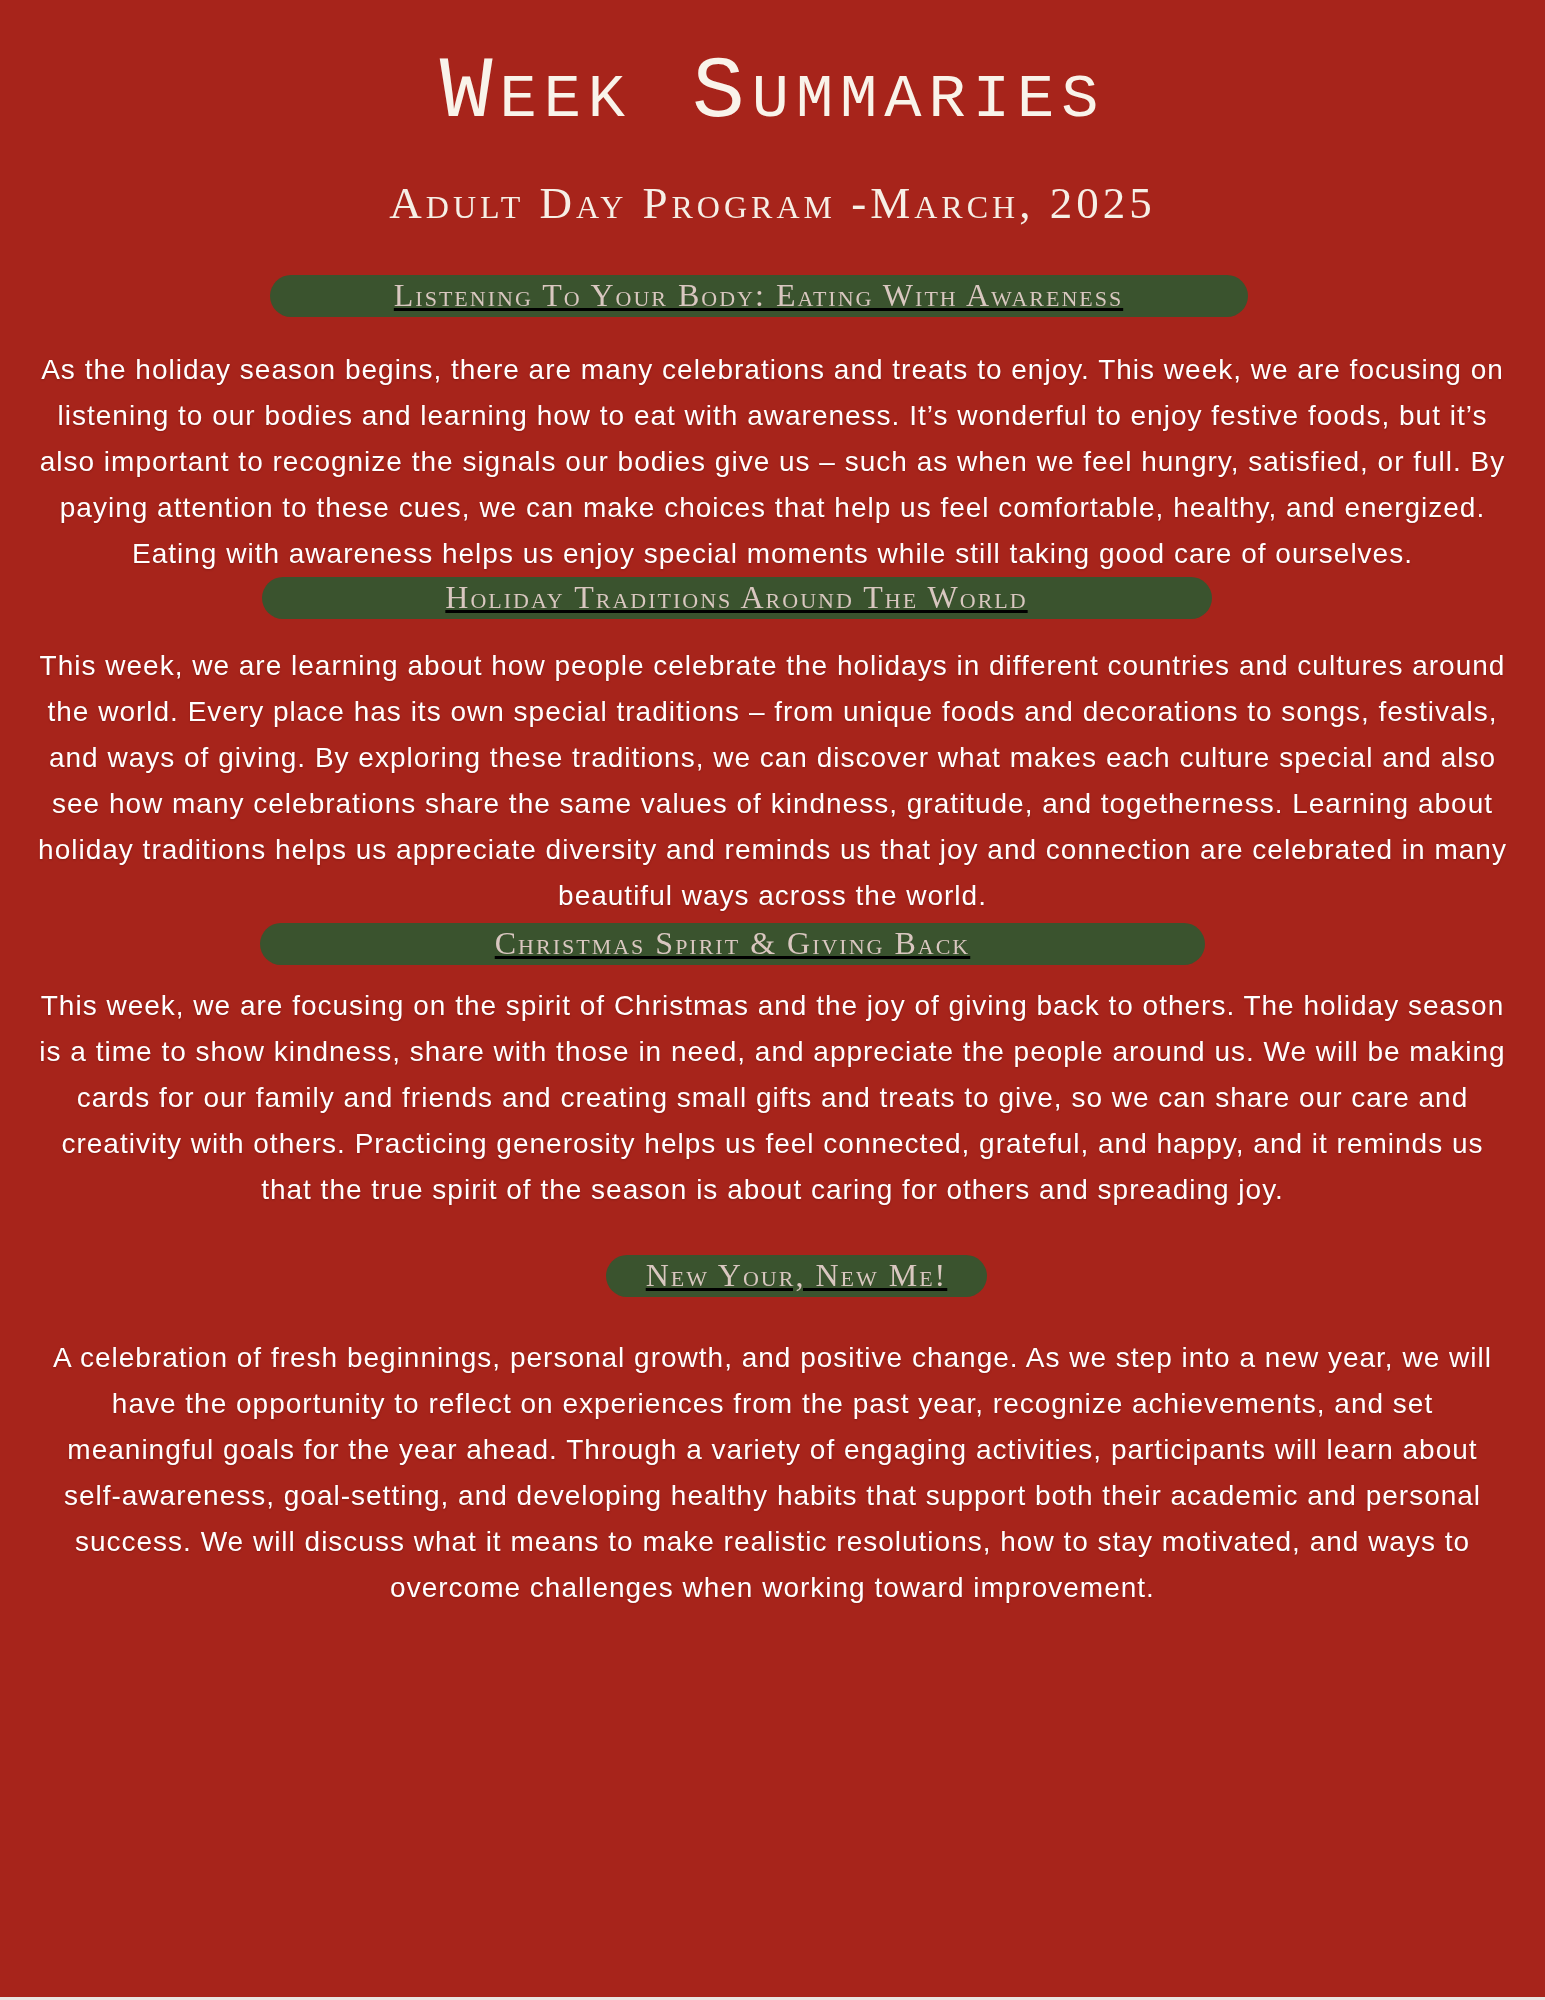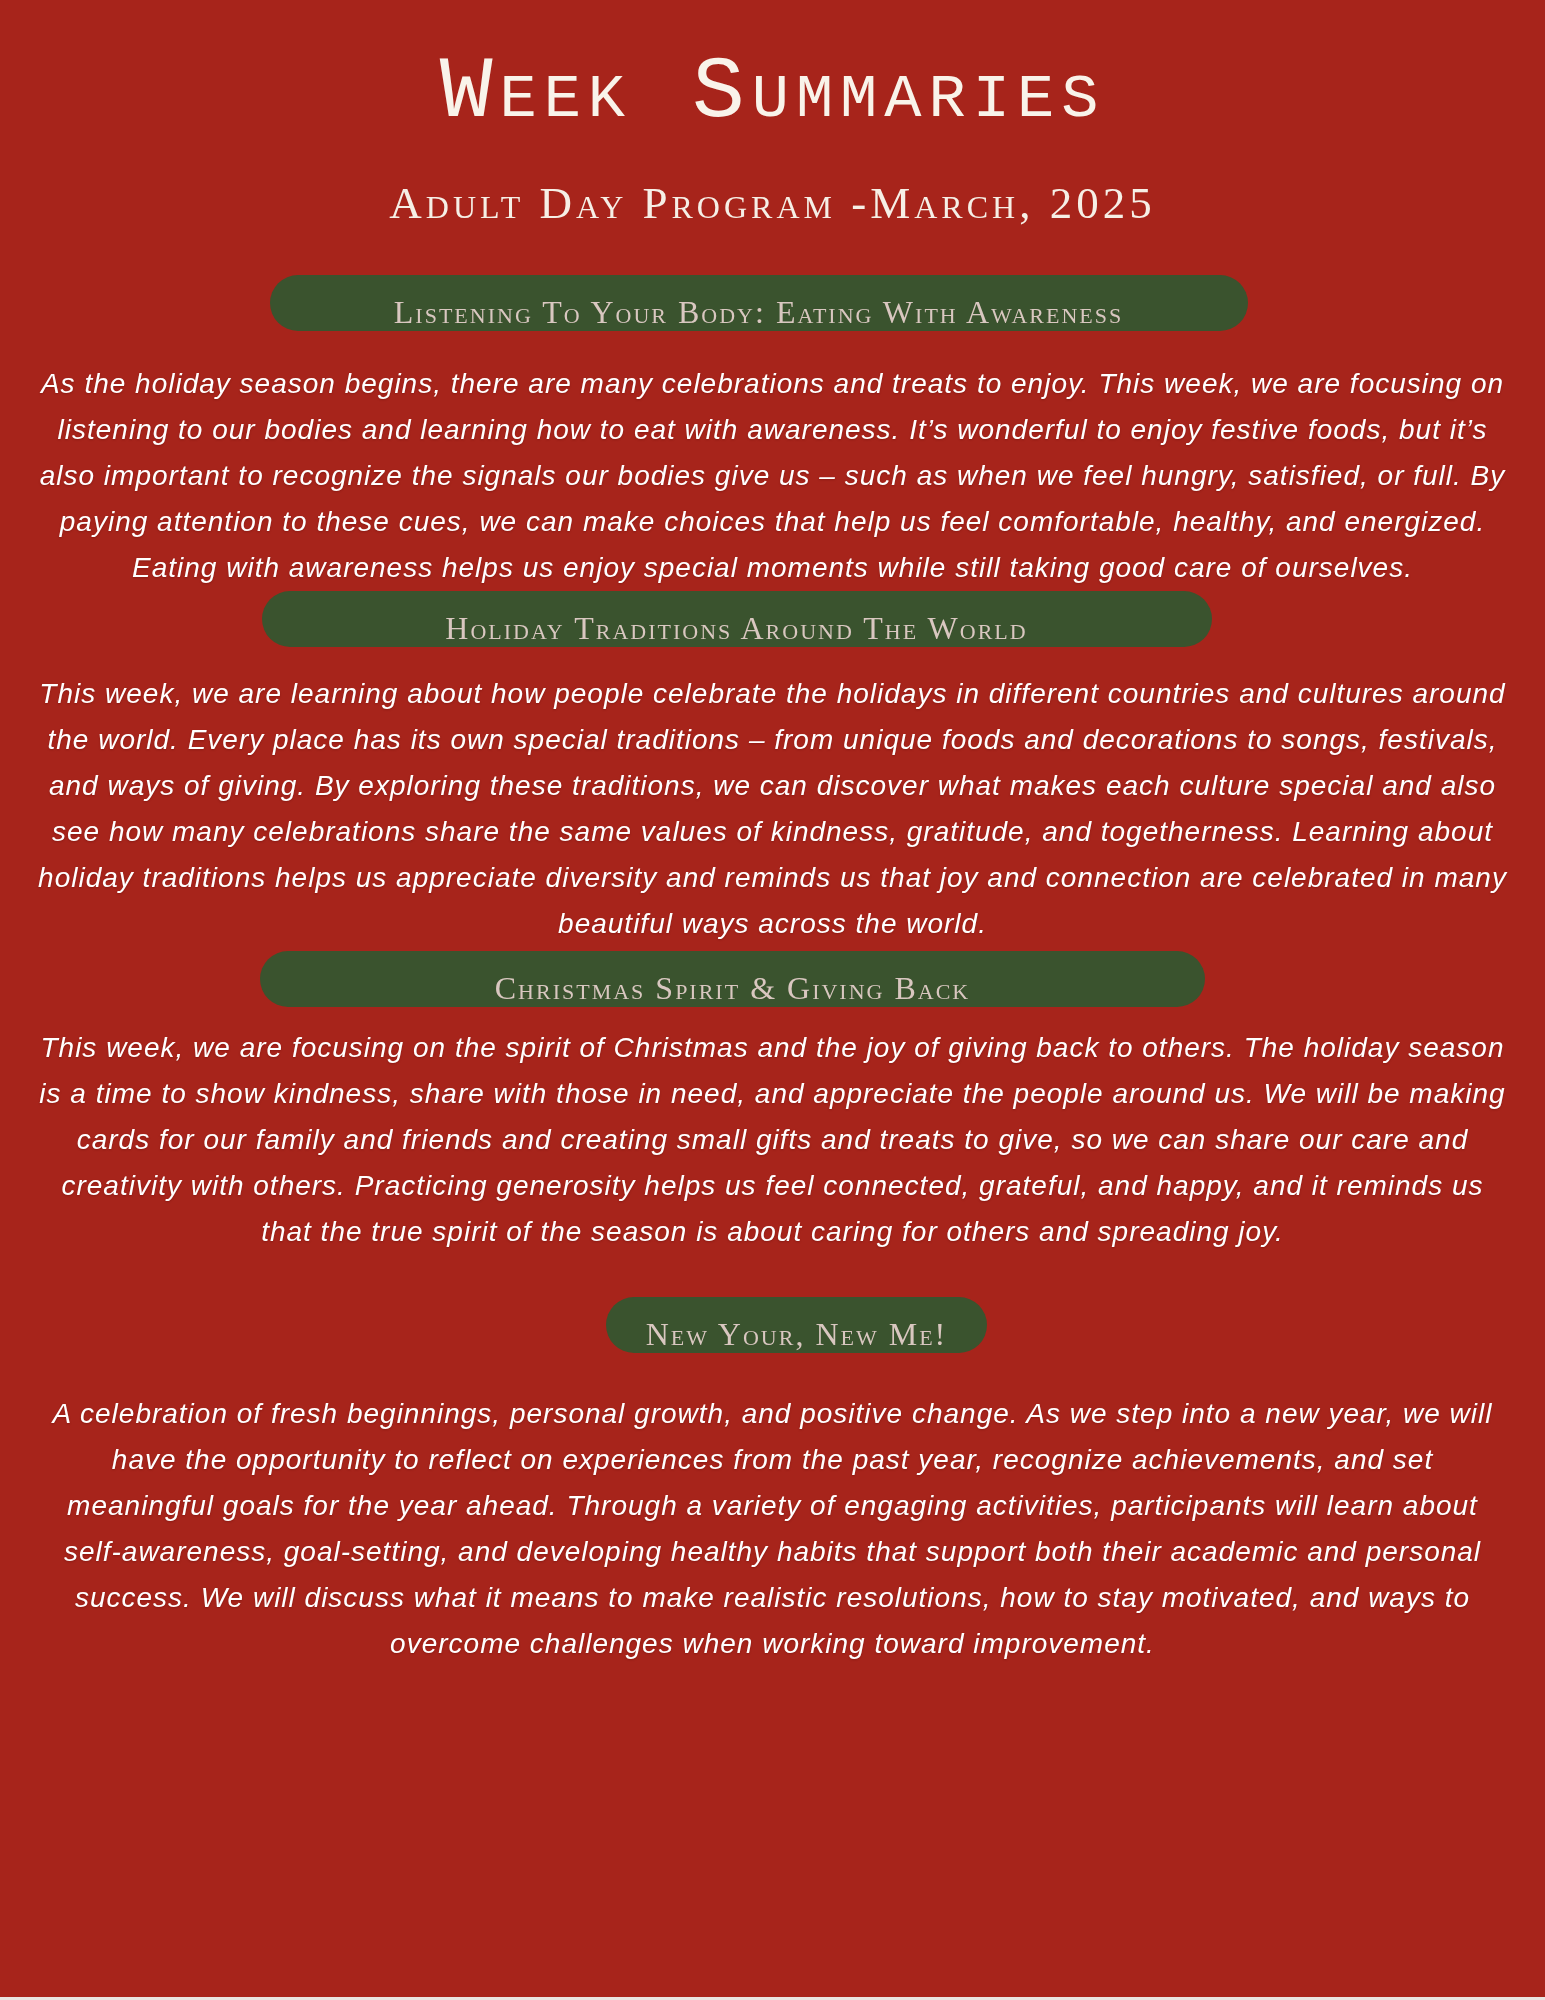--- a/index.html
+++ b/index.html
@@ -42,29 +42,30 @@
     font-variant: small-caps;
     font-size: 45px;
     line-height: 1.1;
     letter-spacing: 4px;
     color: #f6efe6;
     text-align: center;
     white-space: nowrap;
   }
   .pill {
     box-sizing: border-box;
-    height: 56px;
+    height: 42px;
     min-width: 360px;
     padding: 0 40px;
     border-radius: 29px;
     background: #3a532e;
     display: flex;
-    align-items: flex-end;
+    align-items: center;
     justify-content: center;
     position: relative;
+    text-decoration: underline;
   }
   .pill-label {
     font-family: "Liberation Serif", "DejaVu Serif", serif;
     font-weight: 400;
     font-variant: small-caps;
     font-size: 32px;
     letter-spacing: 2px;
     color: #d9c7c0;
     white-space: nowrap;
     text-align: center;
@@ -75,21 +76,20 @@
   .pill-4 { margin-top: 42px; min-width: 380px; left: 24px; }
   .para {
     width: 1470px;
     margin: 0;
     color: #ffffff;
     font-size: 28px;
     line-height: 46px;
     letter-spacing: 1px;
     text-align: center;
     text-shadow: 0 1px 2px rgba(90,10,5,0.35);
-    font-style: italic;
   }
   .para-1 { margin-top: 30px; }
   .para-2 { margin-top: 24px; text-align: center; }
   .para-3 { margin-top: 18px; }
   .para-4 { margin-top: 38px; }
   .bottom-edge {
     position: absolute;
     left: 0;
     bottom: 0;
     width: 100%;

